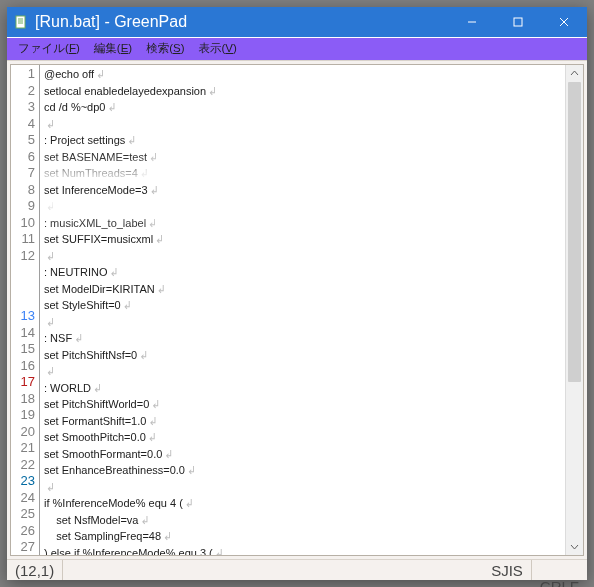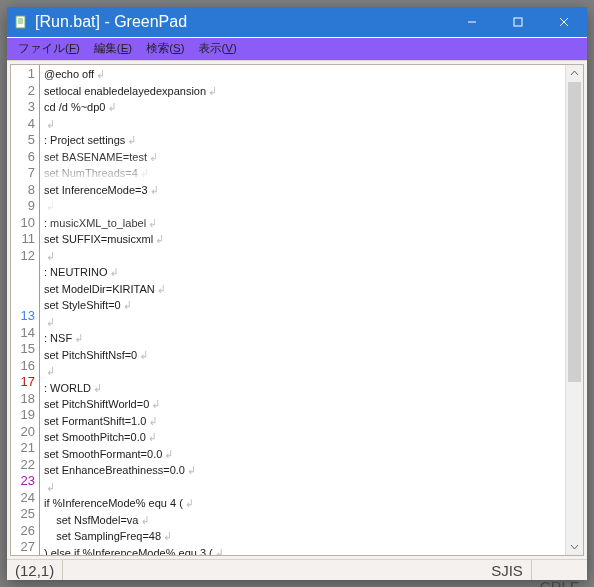--- a/index.html
+++ b/index.html
@@ -235,21 +235,21 @@
           <div style="padding-right: 4px; --no-after: 1; color: #3b82f6; position: relative; z-index: 1; height: 16.5px; line-height: 16.5px; margin-top: 44px;">13</div>
           <div style="padding-right: 4px; --no-after: 1; color: rgb(128, 128, 128); position: relative; z-index: 1; height: 16.5px; line-height: 16.5px;">14</div>
           <div style="padding-right: 4px; --no-after: 1; color: rgb(128, 128, 128); position: relative; z-index: 1; height: 16.5px; line-height: 16.5px;">15</div>
           <div style="padding-right: 4px; --no-after: 1; color: rgb(128, 128, 128); position: relative; z-index: 1; height: 16.5px; line-height: 16.5px;">16</div>
           <div style="padding-right: 4px; --no-after: 1; color: #b91c1c; position: relative; z-index: 1; height: 16.5px; line-height: 16.5px;">17</div>
           <div style="padding-right: 4px; --no-after: 1; color: rgb(128, 128, 128); position: relative; z-index: 1; height: 16.5px; line-height: 16.5px;">18</div>
           <div style="padding-right: 4px; --no-after: 1; color: rgb(128, 128, 128); position: relative; z-index: 1; height: 16.5px; line-height: 16.5px;">19</div>
           <div style="padding-right: 4px; --no-after: 1; color: rgb(128, 128, 128); position: relative; z-index: 1; height: 16.5px; line-height: 16.5px;">20</div>
           <div style="padding-right: 4px; --no-after: 1; color: rgb(128, 128, 128); position: relative; z-index: 1; height: 16.5px; line-height: 16.5px;">21</div>
           <div style="padding-right: 4px; --no-after: 1; color: rgb(128, 128, 128); position: relative; z-index: 1; height: 16.5px; line-height: 16.5px;">22</div>
-          <div style="padding-right: 4px; --no-after: 1; color: #a21caf; position: relative; z-index: 1; height: 16.5px; line-height: 16.5px;">23</div>
+          <div style="padding-right: 4px; --no-after: 1; color: #0369a1; position: relative; z-index: 1; height: 16.5px; line-height: 16.5px;">23</div>
           <div style="padding-right: 4px; --no-after: 1; color: rgb(128, 128, 128); position: relative; z-index: 1; height: 16.5px; line-height: 16.5px;">24</div>
           <div style="padding-right: 4px; --no-after: 1; color: rgb(128, 128, 128); position: relative; z-index: 1; height: 16.5px; line-height: 16.5px;">25</div>
           <div style="padding-right: 4px; --no-after: 1; color: rgb(128, 128, 128); position: relative; z-index: 1; height: 16.5px; line-height: 16.5px;">26</div>
           <div style="padding-right: 4px; --no-after: 1; color: rgb(128, 128, 128); position: relative; z-index: 1; height: 16.5px; line-height: 16.5px;">27</div>
           <div style="padding-right: 4px; --no-after: 1; color: rgb(128, 128, 128); position: relative; z-index: 1; height: 16.5px; line-height: 16.5px; margin-top: 42px;">28</div>
           <div style="padding-right: 4px; --no-after: 1; color: rgb(128, 128, 128); position: relative; z-index: 1; height: 16.5px; line-height: 16.5px;">29</div>
           <div style="padding-right: 4px; --no-after: 1; color: rgb(128, 128, 128); position: relative; z-index: 1; height: 16.5px; line-height: 16.5px;">30</div>
         </div>
       <div class="code" id="code"><div class="line">@echo off</div><div class="line">setlocal enabledelayedexpansion</div><div class="line">cd /d %~dp0</div><div class="line"></div><div class="line">: Project settings</div><div class="line">set BASENAME=test</div><div class="line">set NumThreads=4</div><div class="line hl">set InferenceMode=3</div><div class="line"></div><div class="line">: musicXML_to_label</div><div class="line">set SUFFIX=musicxml</div><div class="line"></div><div class="line">: NEUTRINO</div><div class="line">set ModelDir=KIRITAN</div><div class="line">set StyleShift=0</div><div class="line"></div><div class="line">: NSF</div><div class="line">set PitchShiftNsf=0</div><div class="line"></div><div class="line">: WORLD</div><div class="line">set PitchShiftWorld=0</div><div class="line">set FormantShift=1.0</div><div class="line">set SmoothPitch=0.0</div><div class="line">set SmoothFormant=0.0</div><div class="line">set EnhanceBreathiness=0.0</div><div class="line"></div><div class="line">if %InferenceMode% equ 4 (</div><div class="line">    set NsfModel=va</div><div class="line">    set SamplingFreq=48</div><div class="line">) else if %InferenceMode% equ 3 (</div></div>
       <div class="scrollbar-v">

